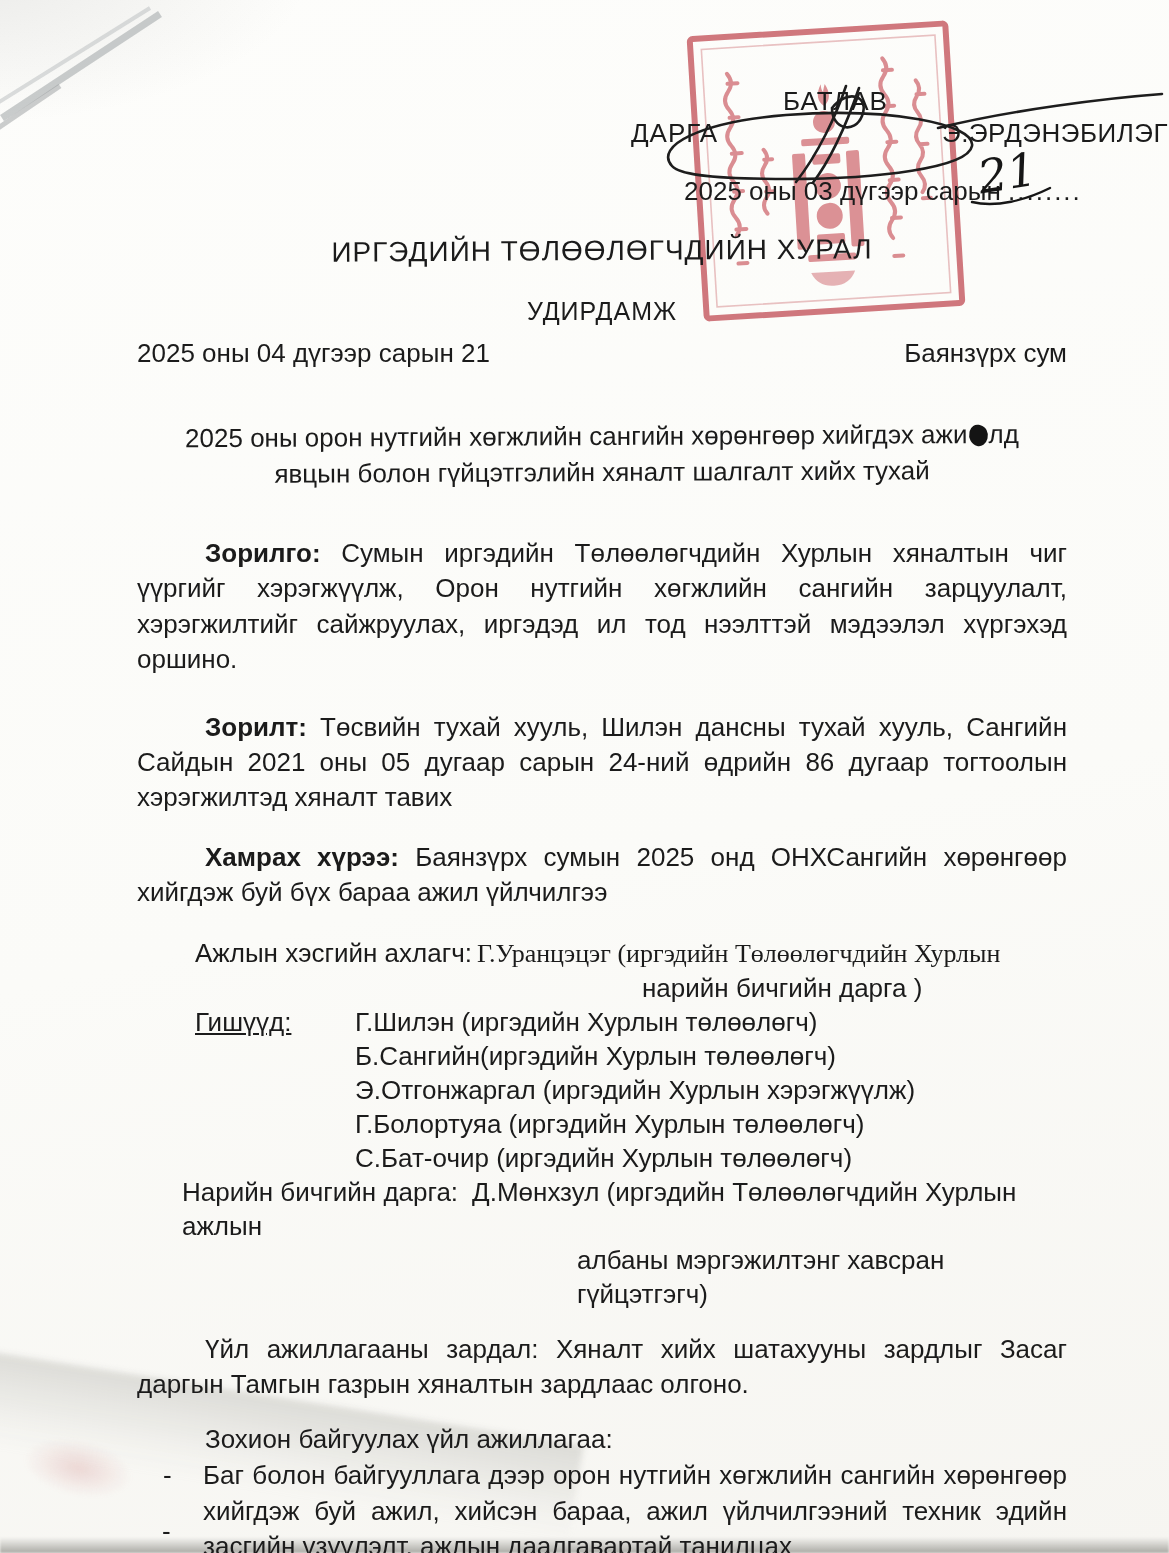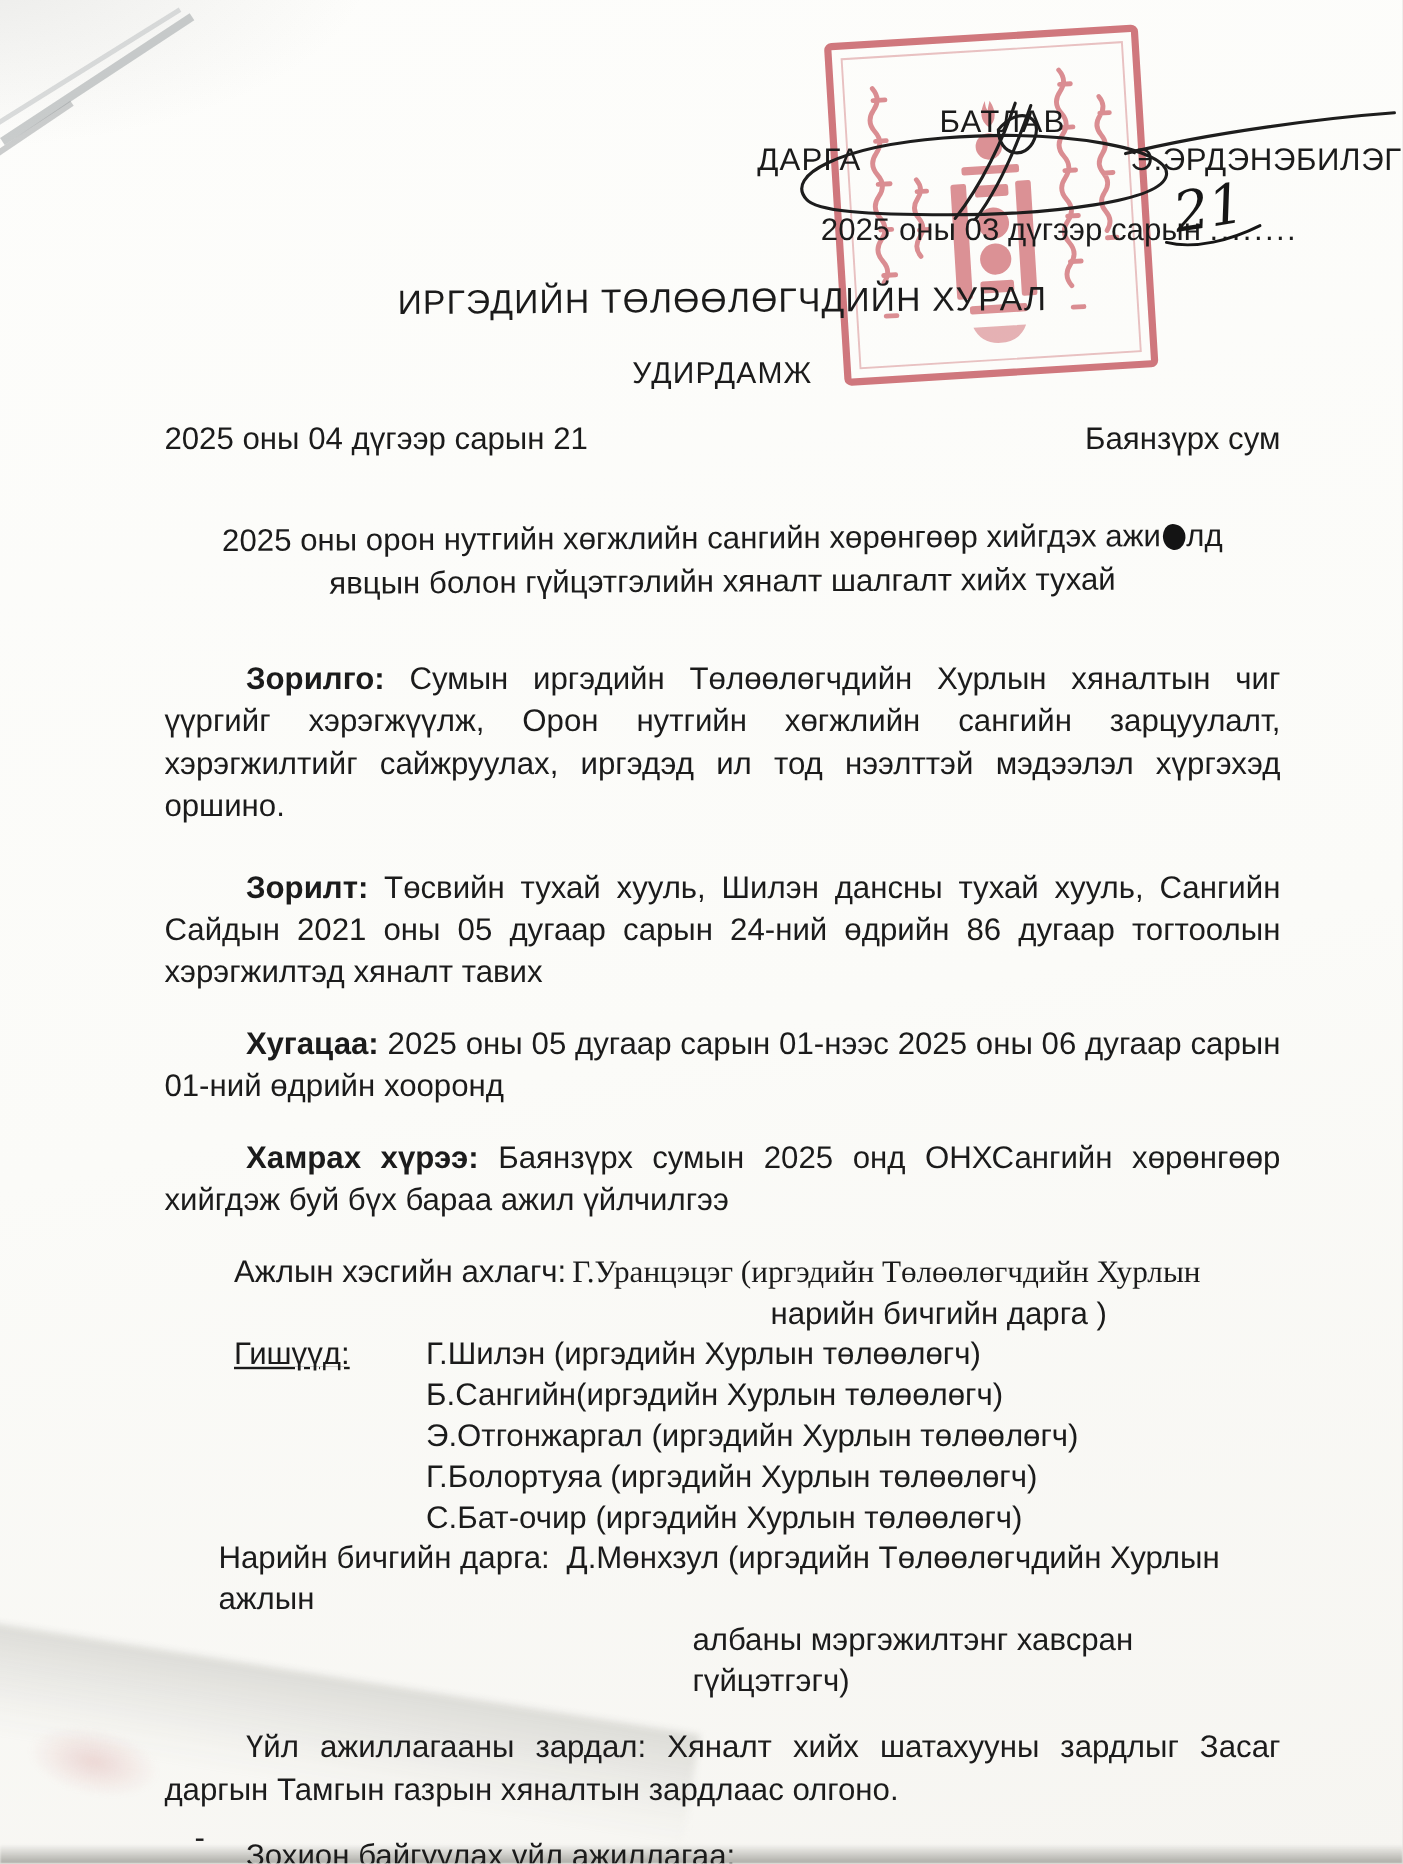--- a/index.html
+++ b/index.html
@@ -45,21 +45,21 @@
   .hand-day{
     position:absolute;left:978px;top:146px;z-index:5;
     font-family:"DejaVu Serif", serif;font-style:italic;
     font-size:46px;transform:rotate(-9deg);color:#161616;
   }
   .hand-underline{position:absolute;left:968px;top:186px;width:86px;height:22px;z-index:5;}
   
   .doc-body{position:absolute;left:137px;top:234px;width:930px;font-size:26px;z-index:2;}
   .org-title{font-size:28px;font-weight:normal;text-align:center;margin:0;letter-spacing:1px;line-height:34px;transform:rotate(-.35deg);}
   .doc-type{font-size:25px;font-weight:normal;text-align:center;margin:26px 0 0 0;letter-spacing:1px;line-height:34px;}
-  .date-row{display:flex;justify-content:space-between;margin-top:20px;line-height:34px;gap:16px;}
+  .date-row{display:flex;justify-content:space-between;margin-top:8px;line-height:34px;gap:16px;}
   .main-title{margin-top:48px;text-align:center;line-height:36px;transform:rotate(-.3deg);}
   .ink-blot{
     display:inline-block;width:19px;height:21px;margin:0 1px -3px 1px;
     background:#141414;border-radius:45% 60% 50% 65%;
     transform:rotate(14deg);
   }
   .para{margin:0;text-align:justify;text-indent:68px;line-height:35.4px;}
   .mt-zorilgo{margin-top:46px;}
   .mt-zorilt{margin-top:32px;}
   .mt-hugatsaa{margin-top:24px;}
@@ -158,41 +158,40 @@
 
     <div class="main-title">
       <span>2025 оны орон нутгийн хөгжлийн сангийн хөрөнгөөр хийгдэх ажи</span><span class="ink-blot"></span><span>лд</span><br>
       <span>явцын болон гүйцэтгэлийн хяналт шалгалт хийх тухай</span>
     </div>
 
     <p class="para mt-zorilgo"><b>Зорилго:</b><span> Сумын иргэдийн Төлөөлөгчдийн Хурлын хяналтын чиг үүргийг хэрэгжүүлж, Орон нутгийн хөгжлийн сангийн зарцуулалт, хэрэгжилтийг сайжруулах, иргэдэд ил тод нээлттэй мэдээлэл хүргэхэд оршино.</span></p>
 
     <p class="para mt-zorilt"><b>Зорилт:</b><span> Төсвийн тухай хууль, Шилэн дансны тухай хууль, Сангийн Сайдын 2021 оны 05 дугаар сарын 24-ний өдрийн 86 дугаар тогтоолын хэрэгжилтэд хяналт тавих</span></p>
 
-    <p class="para mt-hugatsaa"><b>Хугацаа:</b><span> 2025 оны 05 дугаар сарын 01-нээс 2025 оны 06 дугаар сарын 01-ний өдрийн хооронд</span></p>
 
     <p class="para mt-hamrah"><b>Хамрах хүрээ:</b><span> Баянзүрх сумын 2025 онд ОНХСангийн хөрөнгөөр хийгдэж буй бүх бараа ажил үйлчилгээ</span></p>
 
     <div class="wg">
       <div class="wg-line1">
         <span>Ажлын хэсгийн ахлагч:</span><span class="wg-name-gap">Г.Уранцэцэг (иргэдийн Төлөөлөгчдийн Хурлын</span>
       </div>
       <div class="wg-line2">нарийн бичгийн дарга )</div>
 
       <div class="wg-row">
         <span class="wg-label">Гишүүд:</span>
         <span>Г.Шилэн (иргэдийн Хурлын төлөөлөгч)</span>
       </div>
       <div class="wg-row">
         <span class="wg-label"></span>
         <span>Б.Сангийн(иргэдийн Хурлын төлөөлөгч)</span>
       </div>
       <div class="wg-row">
         <span class="wg-label"></span>
-        <span>Э.Отгонжаргал (иргэдийн Хурлын төлөөлөгч)</span>
+        <span>Э.Отгонжаргал (иргэдийн Хурлын хэрэгжүүлж)</span>
       </div>
       <div class="wg-row">
         <span class="wg-label"></span>
         <span>Г.Болортуяа (иргэдийн Хурлын төлөөлөгч)</span>
       </div>
       <div class="wg-row">
         <span class="wg-label"></span>
         <span>С.Бат-очир (иргэдийн Хурлын төлөөлөгч)</span>
       </div>
 

